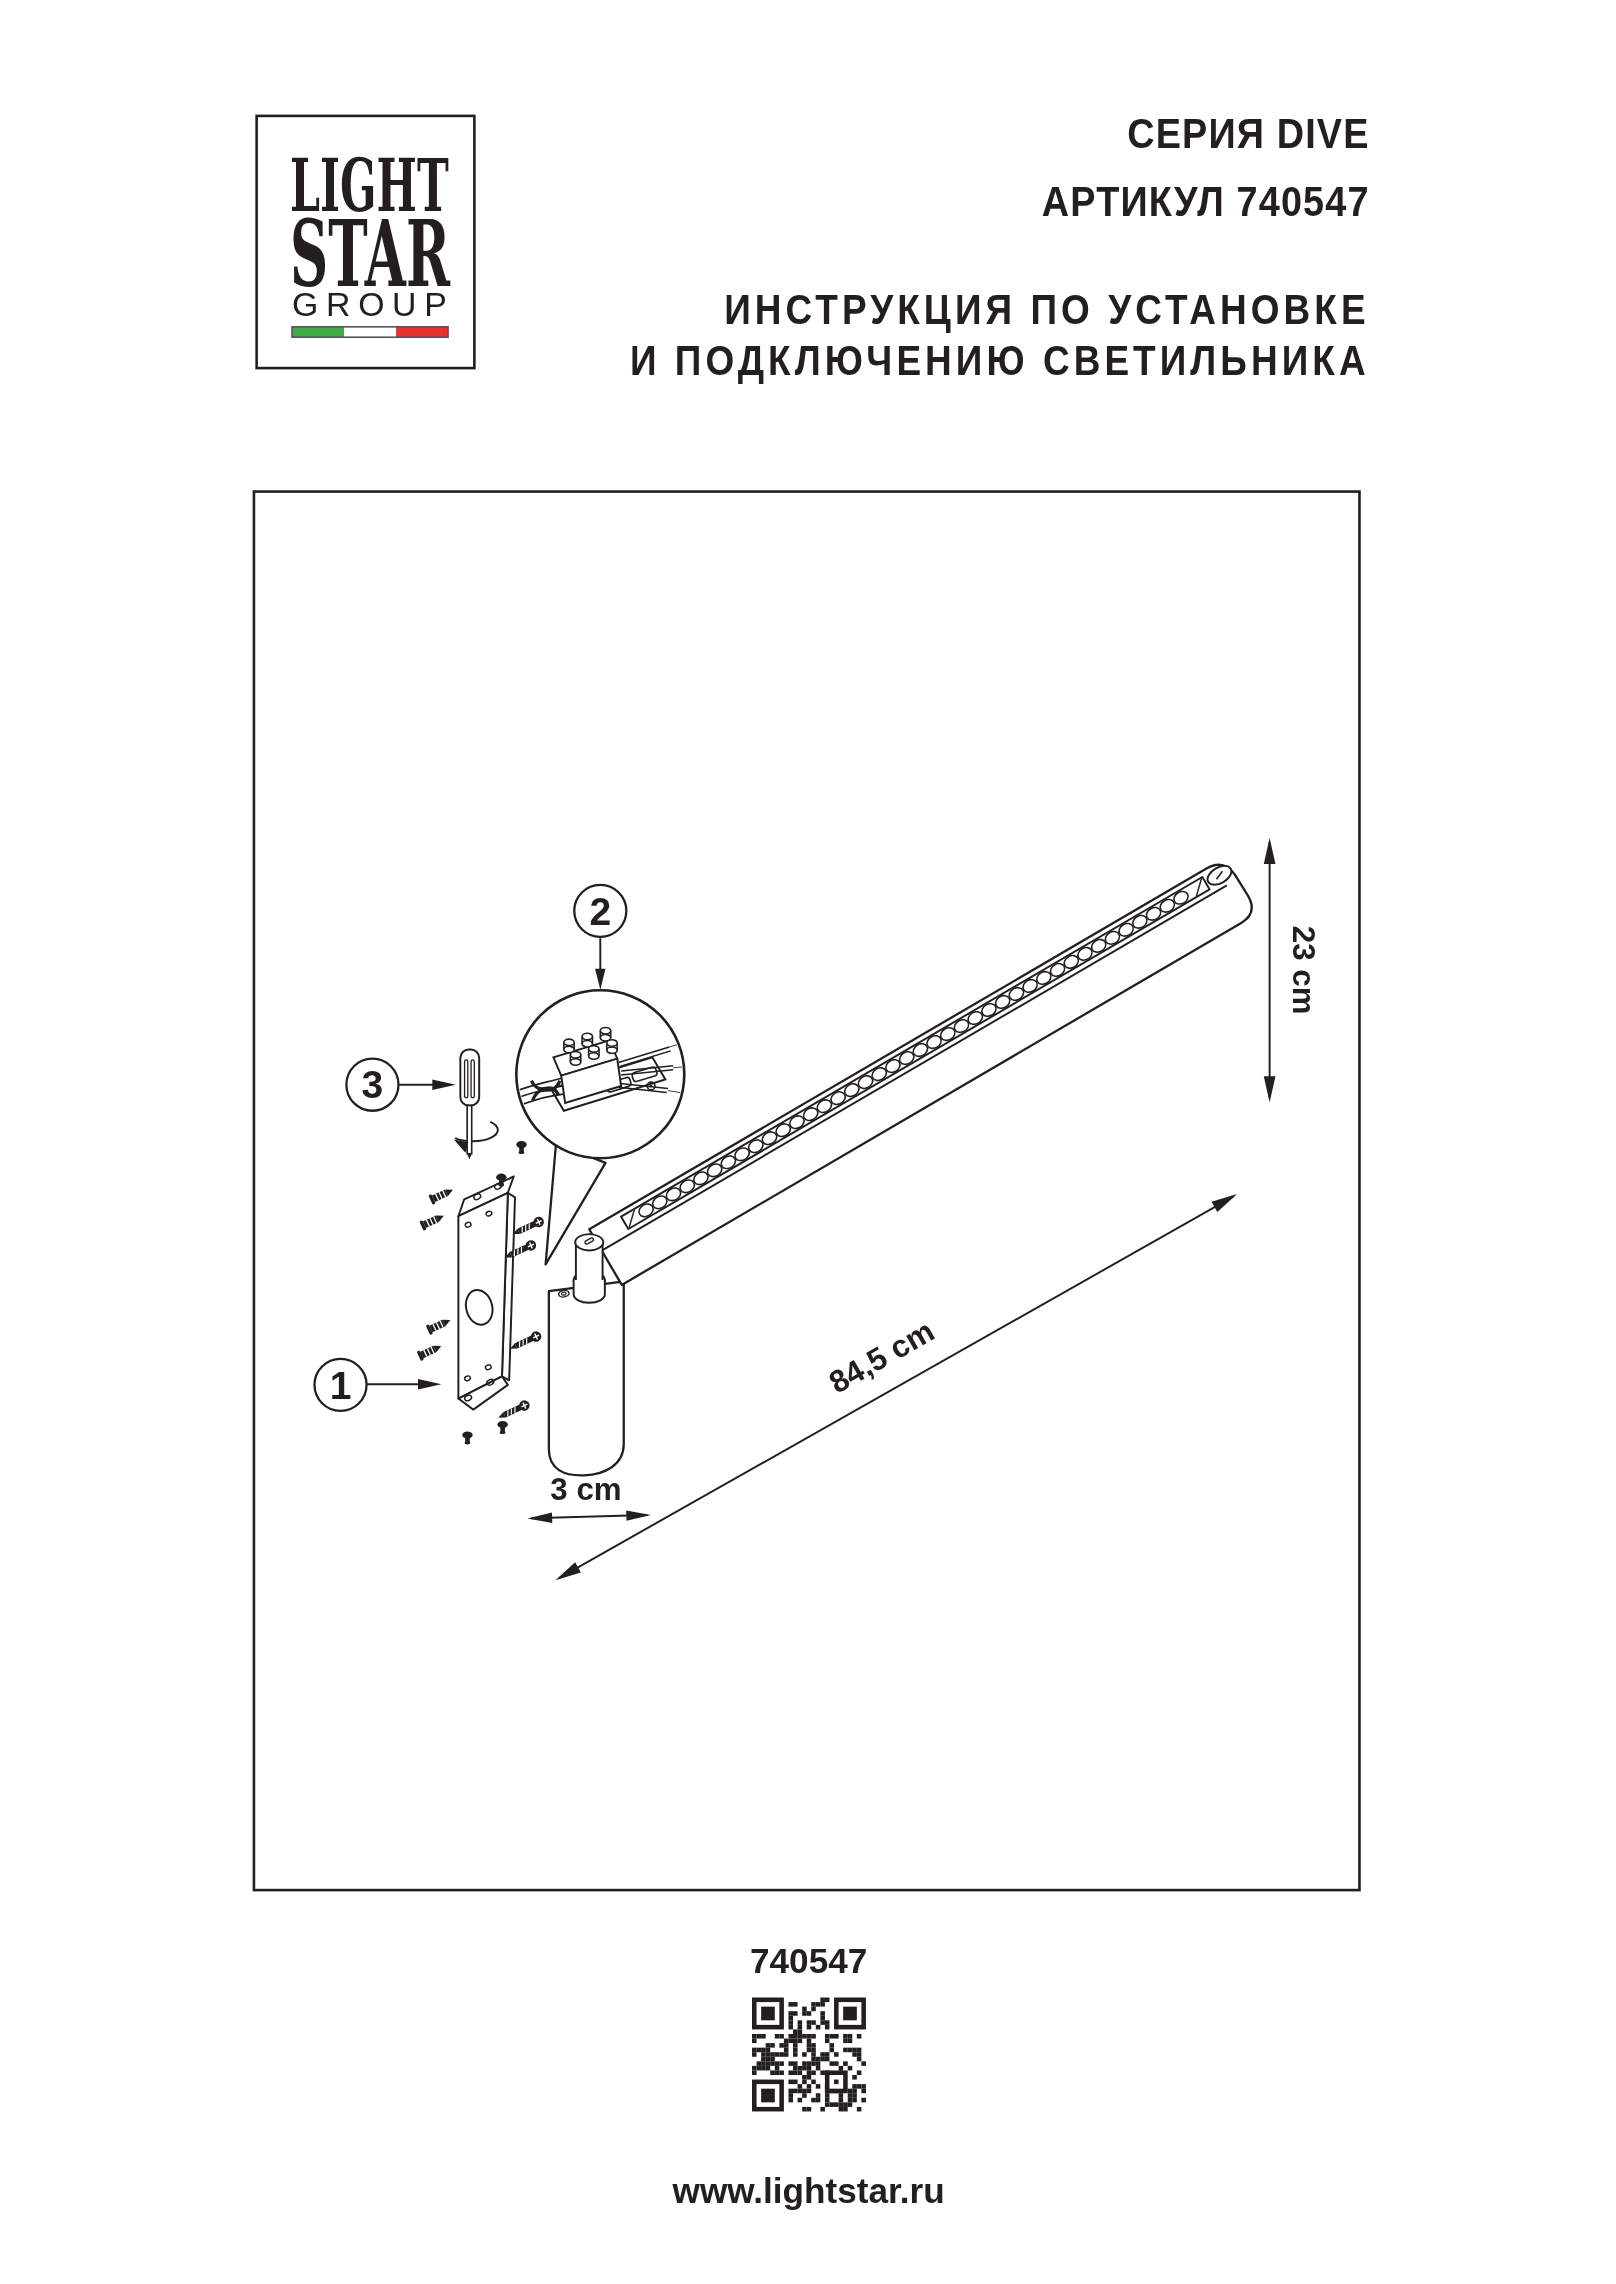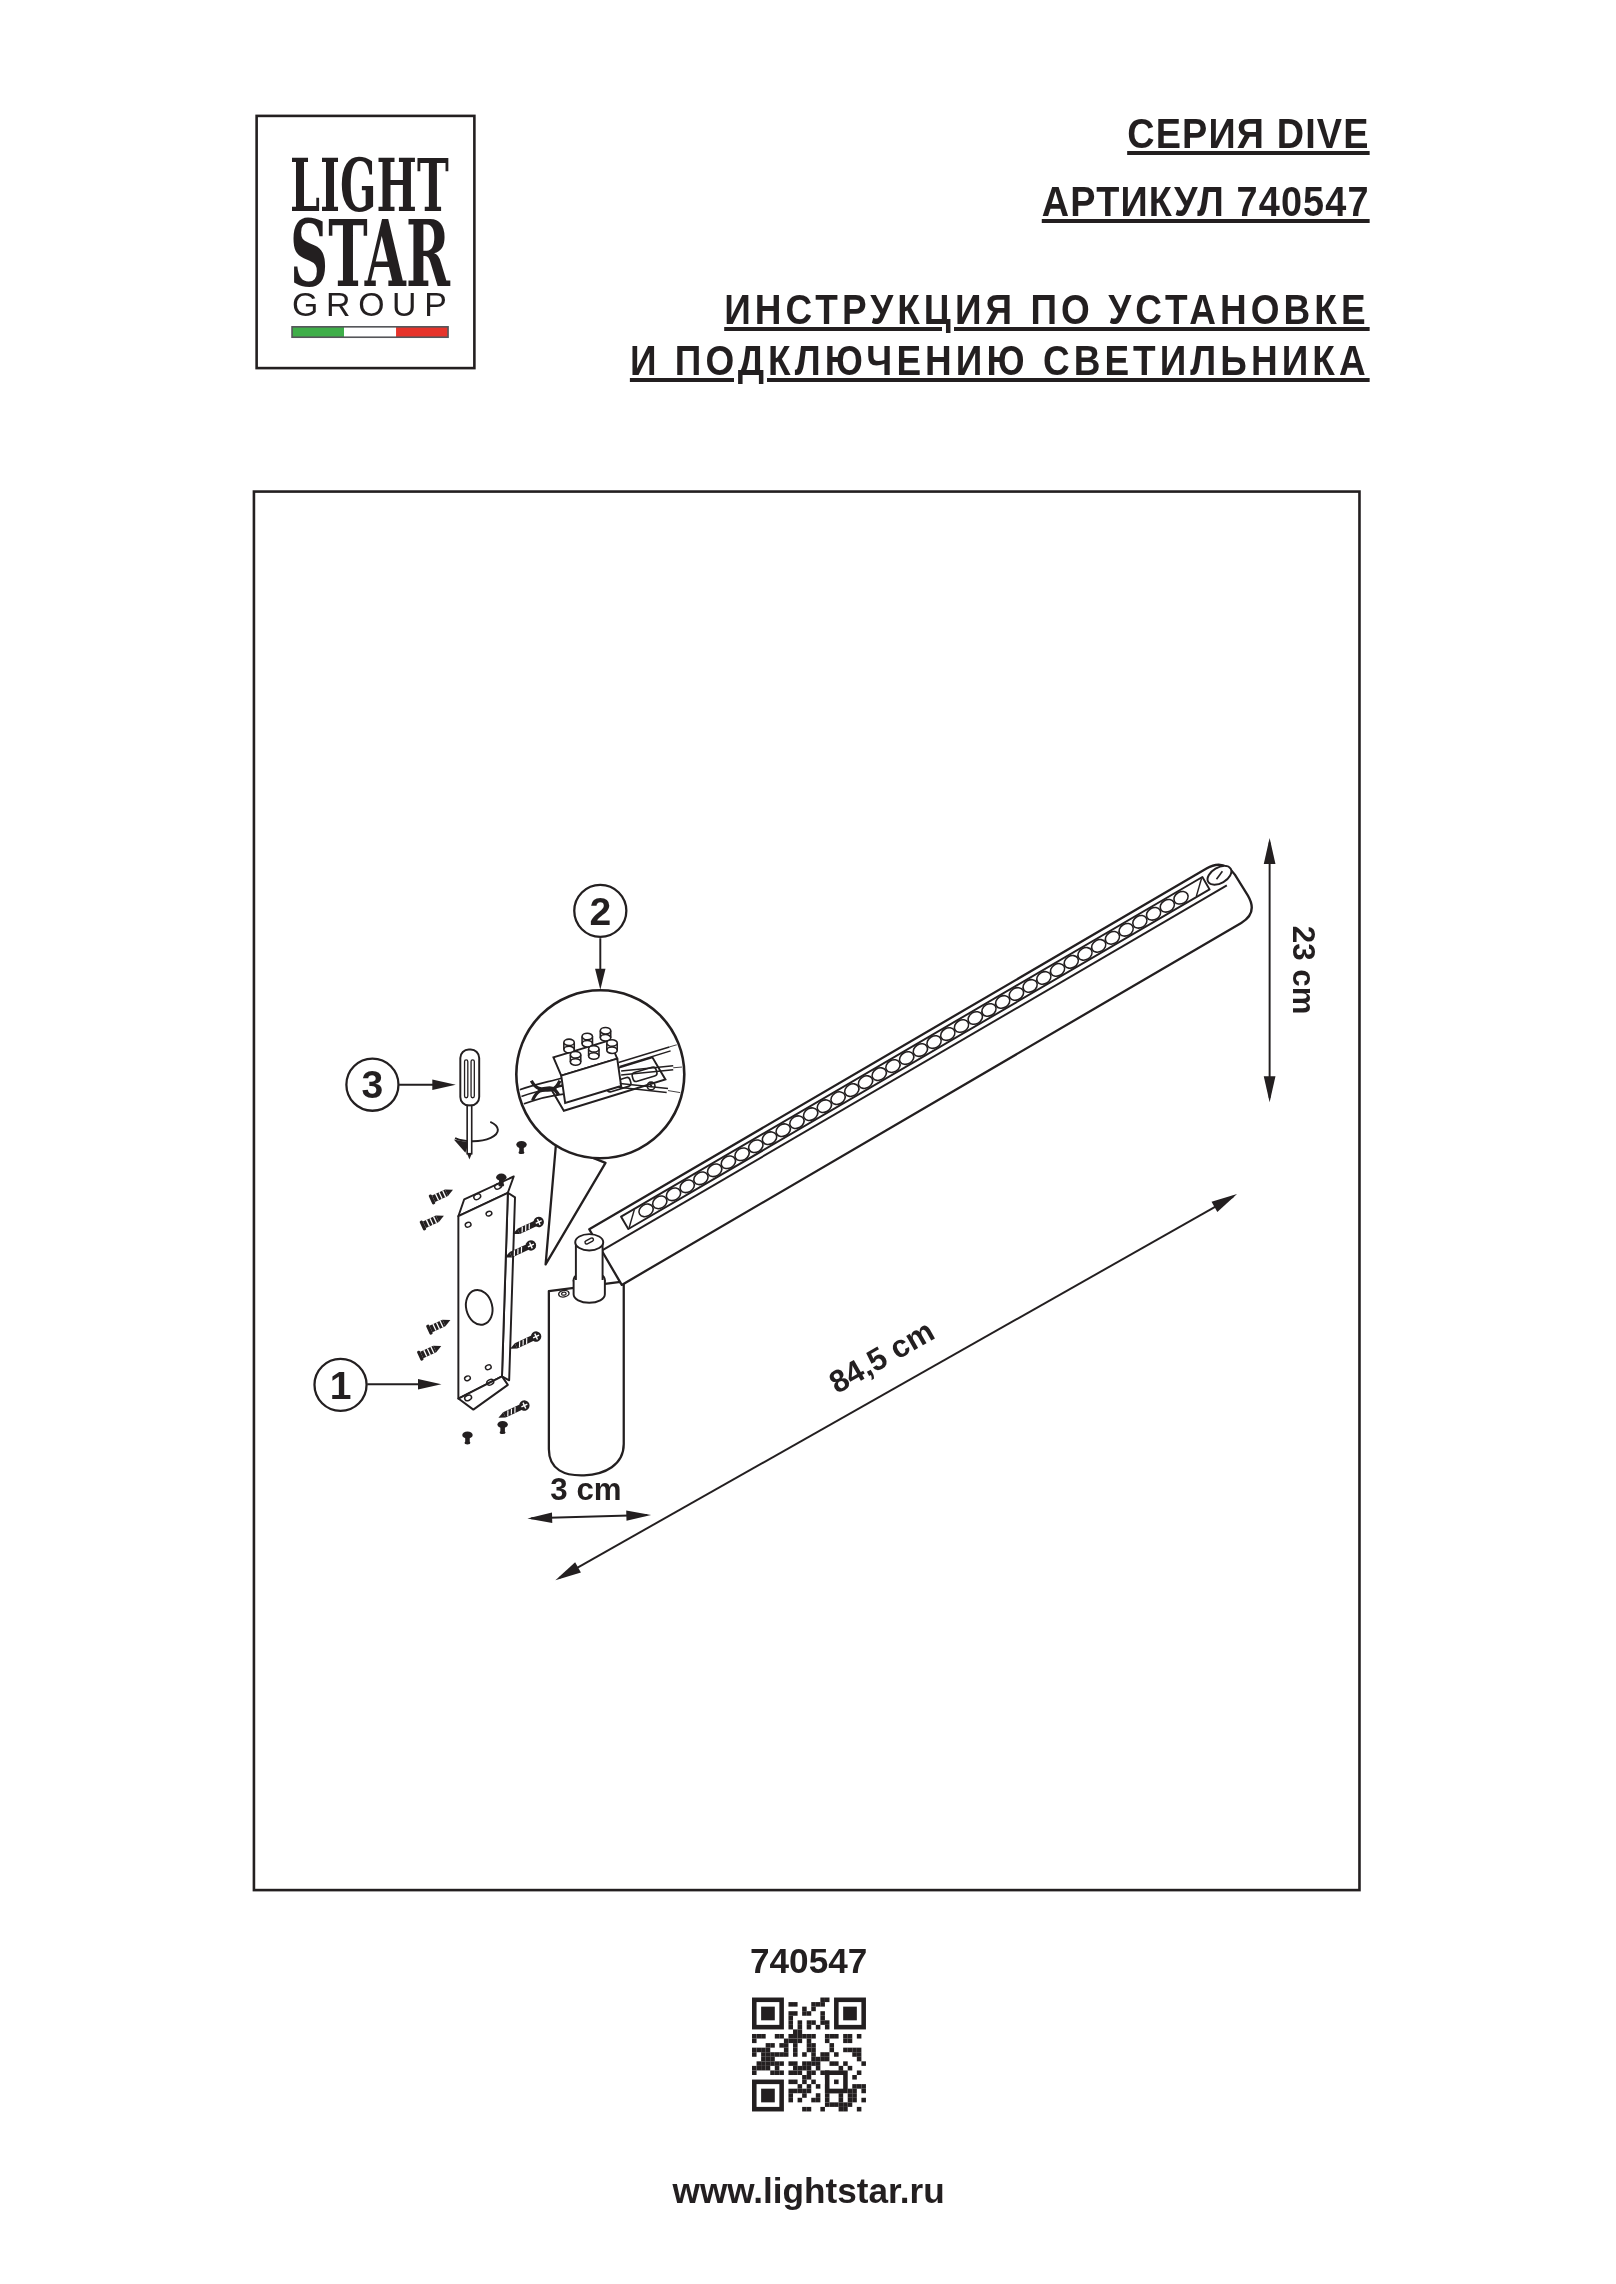--- a/index.html
+++ b/index.html
@@ -1,20 +1,20 @@
 <!DOCTYPE html>
 <html style="font-size:10.4px"><head>
 <meta charset="utf-8">
 <style>
   html,body{margin:0;padding:0;background:#fff;}
   body{width:1616px;height:2284px;position:relative;overflow:hidden;
        font-family:"Liberation Sans",sans-serif;color:#231f20;}
   .abs{position:absolute;}
   
-  .hdr{position:absolute;top:112px;right:246px;text-align:right;text-decoration:underline;}
+  .hdr{position:absolute;top:112px;right:246px;text-align:right;}
   .hdr .l{font-weight:bold;white-space:nowrap;transform:scaleX(0.88);
           transform-origin:100% 50%;}
   .hdr .l1,.hdr .l2{font-size:43px;line-height:43px;letter-spacing:1.3px;}
   .hdr .l2{margin-top:25.4px;}
   .hdr .l3,.hdr .l4{font-size:42px;line-height:51px;letter-spacing:4.6px;}
   .hdr .l3{margin-top:61px;}
   svg{display:block;}
   svg text{font-family:"Liberation Sans",sans-serif;fill:#231f20;}
   .logoSerif{font-family:"DejaVu Serif","Liberation Serif",serif;font-weight:bold;}
   .logoSans{font-family:"Liberation Sans",sans-serif;font-weight:normal;}

